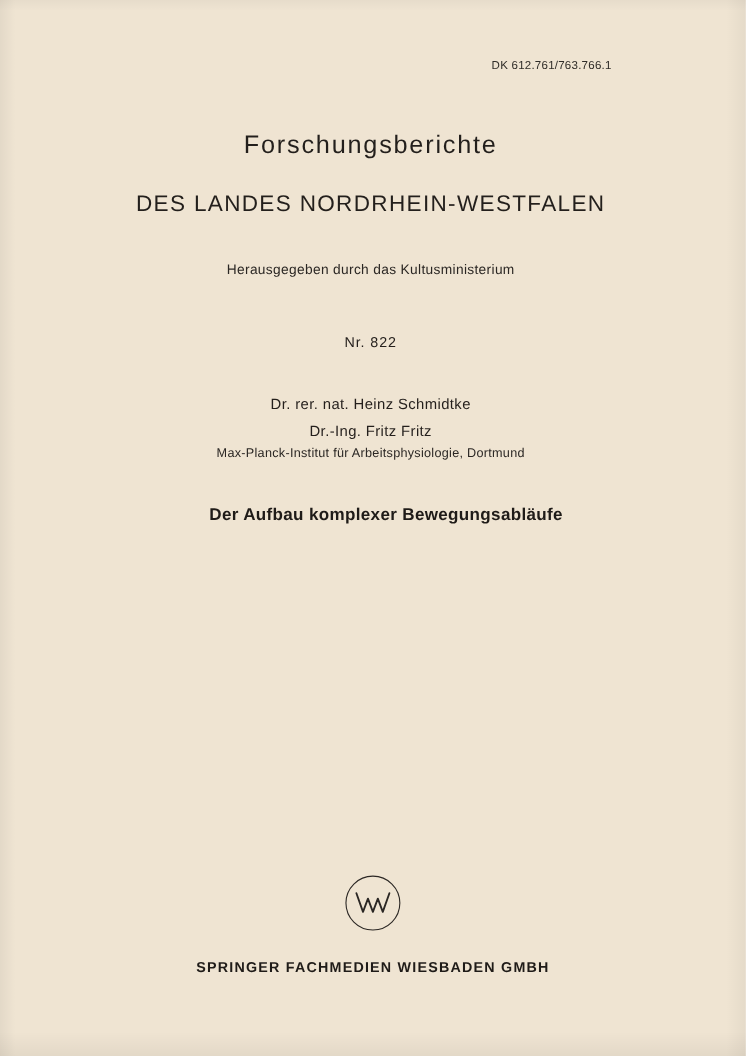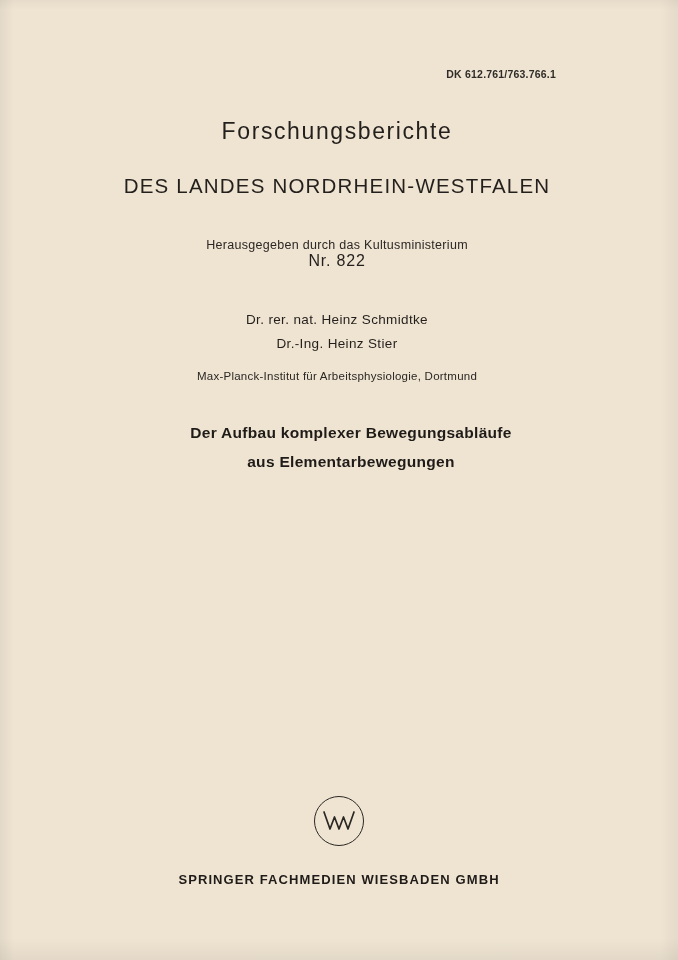--- a/index.html
+++ b/index.html
@@ -23,27 +23,26 @@
     
     background-image:
       linear-gradient(to right, rgba(0,0,0,0.05) 0px, rgba(0,0,0,0.0) 14px),
       linear-gradient(to left, rgba(0,0,0,0.045) 0px, rgba(0,0,0,0.0) 18px),
       linear-gradient(to bottom, rgba(0,0,0,0.035) 0px, rgba(0,0,0,0.0) 10px),
       linear-gradient(to top, rgba(0,0,0,0.05) 0px, rgba(0,0,0,0.0) 22px);
   }
 
   .dk-code {
     position: absolute;
-    top: 68px;
+    top: 54px;
     right: 122px;
     font-size: 10.5px;
     letter-spacing: 0.2px;
     color: #2f2c28;
     white-space: nowrap;
-    font-weight: bold;
   }
 
   .block-top {
     position: absolute;
     top: 118px;
     left: 0;
     right: 4px;
     text-align: center;
   }
 
@@ -61,37 +60,38 @@
     font-weight: 400;
   }
   .publisher-note {
     margin-top: 40px;
     font-size: 12.5px;
     letter-spacing: 0.3px;
     color: #2b2724;
     text-align: center;
   }
   .issue-number {
-    font-size: 16px;
+    margin-top: 51px;
+    font-size: 13px;
     letter-spacing: 0.8px;
     color: #241f1c;
     text-align: center;
   }
 
   .authors {
     margin-top: 38px;
   }
   .author {
     font-size: 13.5px;
     letter-spacing: 0.35px;
     color: #241f1c;
     line-height: 24px;
   }
   .affiliation {
-    margin-top: 14px;
+    margin-top: 2px;
     font-size: 11.5px;
     letter-spacing: 0.25px;
     color: #2b2724;
   }
 
   .title {
     margin-top: 36px;
     padding-left: 28px;
   }
   .title-line {
@@ -147,28 +147,27 @@
 
     <div class="series-line1">Forschungsberichte</div>
     <div class="series-line2">DES LANDES NORDRHEIN-WESTFALEN</div>
 
     <div class="publisher-note">Herausgegeben durch das Kultusministerium</div>
 
     <div class="issue-number">Nr. 822</div>
 
     <div class="authors">
       <div class="author">Dr. rer. nat. Heinz Schmidtke</div>
-      <div class="author">Dr.-Ing. Heinz Stier</div>
+      <div class="author">Dr.-Ing. Fritz Fritz</div>
     </div>
 
     <div class="affiliation">Max-Planck-Institut für Arbeitsphysiologie, Dortmund</div>
 
     <div class="title">
       <div class="title-line">Der Aufbau komplexer Bewegungsabläufe</div>
-      <div class="title-line">aus Elementarbewegungen</div>
     </div>
 
   </div>
 
   <div class="logo-wrap">
     <div class="logo">
       <svg width="34" height="24" viewBox="0 0 34 24" aria-hidden="true">
         <path d="M2 3 L8 20 L12.5 8 L17 20 L21.5 8 L26 20 L32 3" fill="none" stroke="#2b2724" stroke-width="1.7" stroke-linecap="round" stroke-linejoin="round"></path>
       </svg>
     </div>

